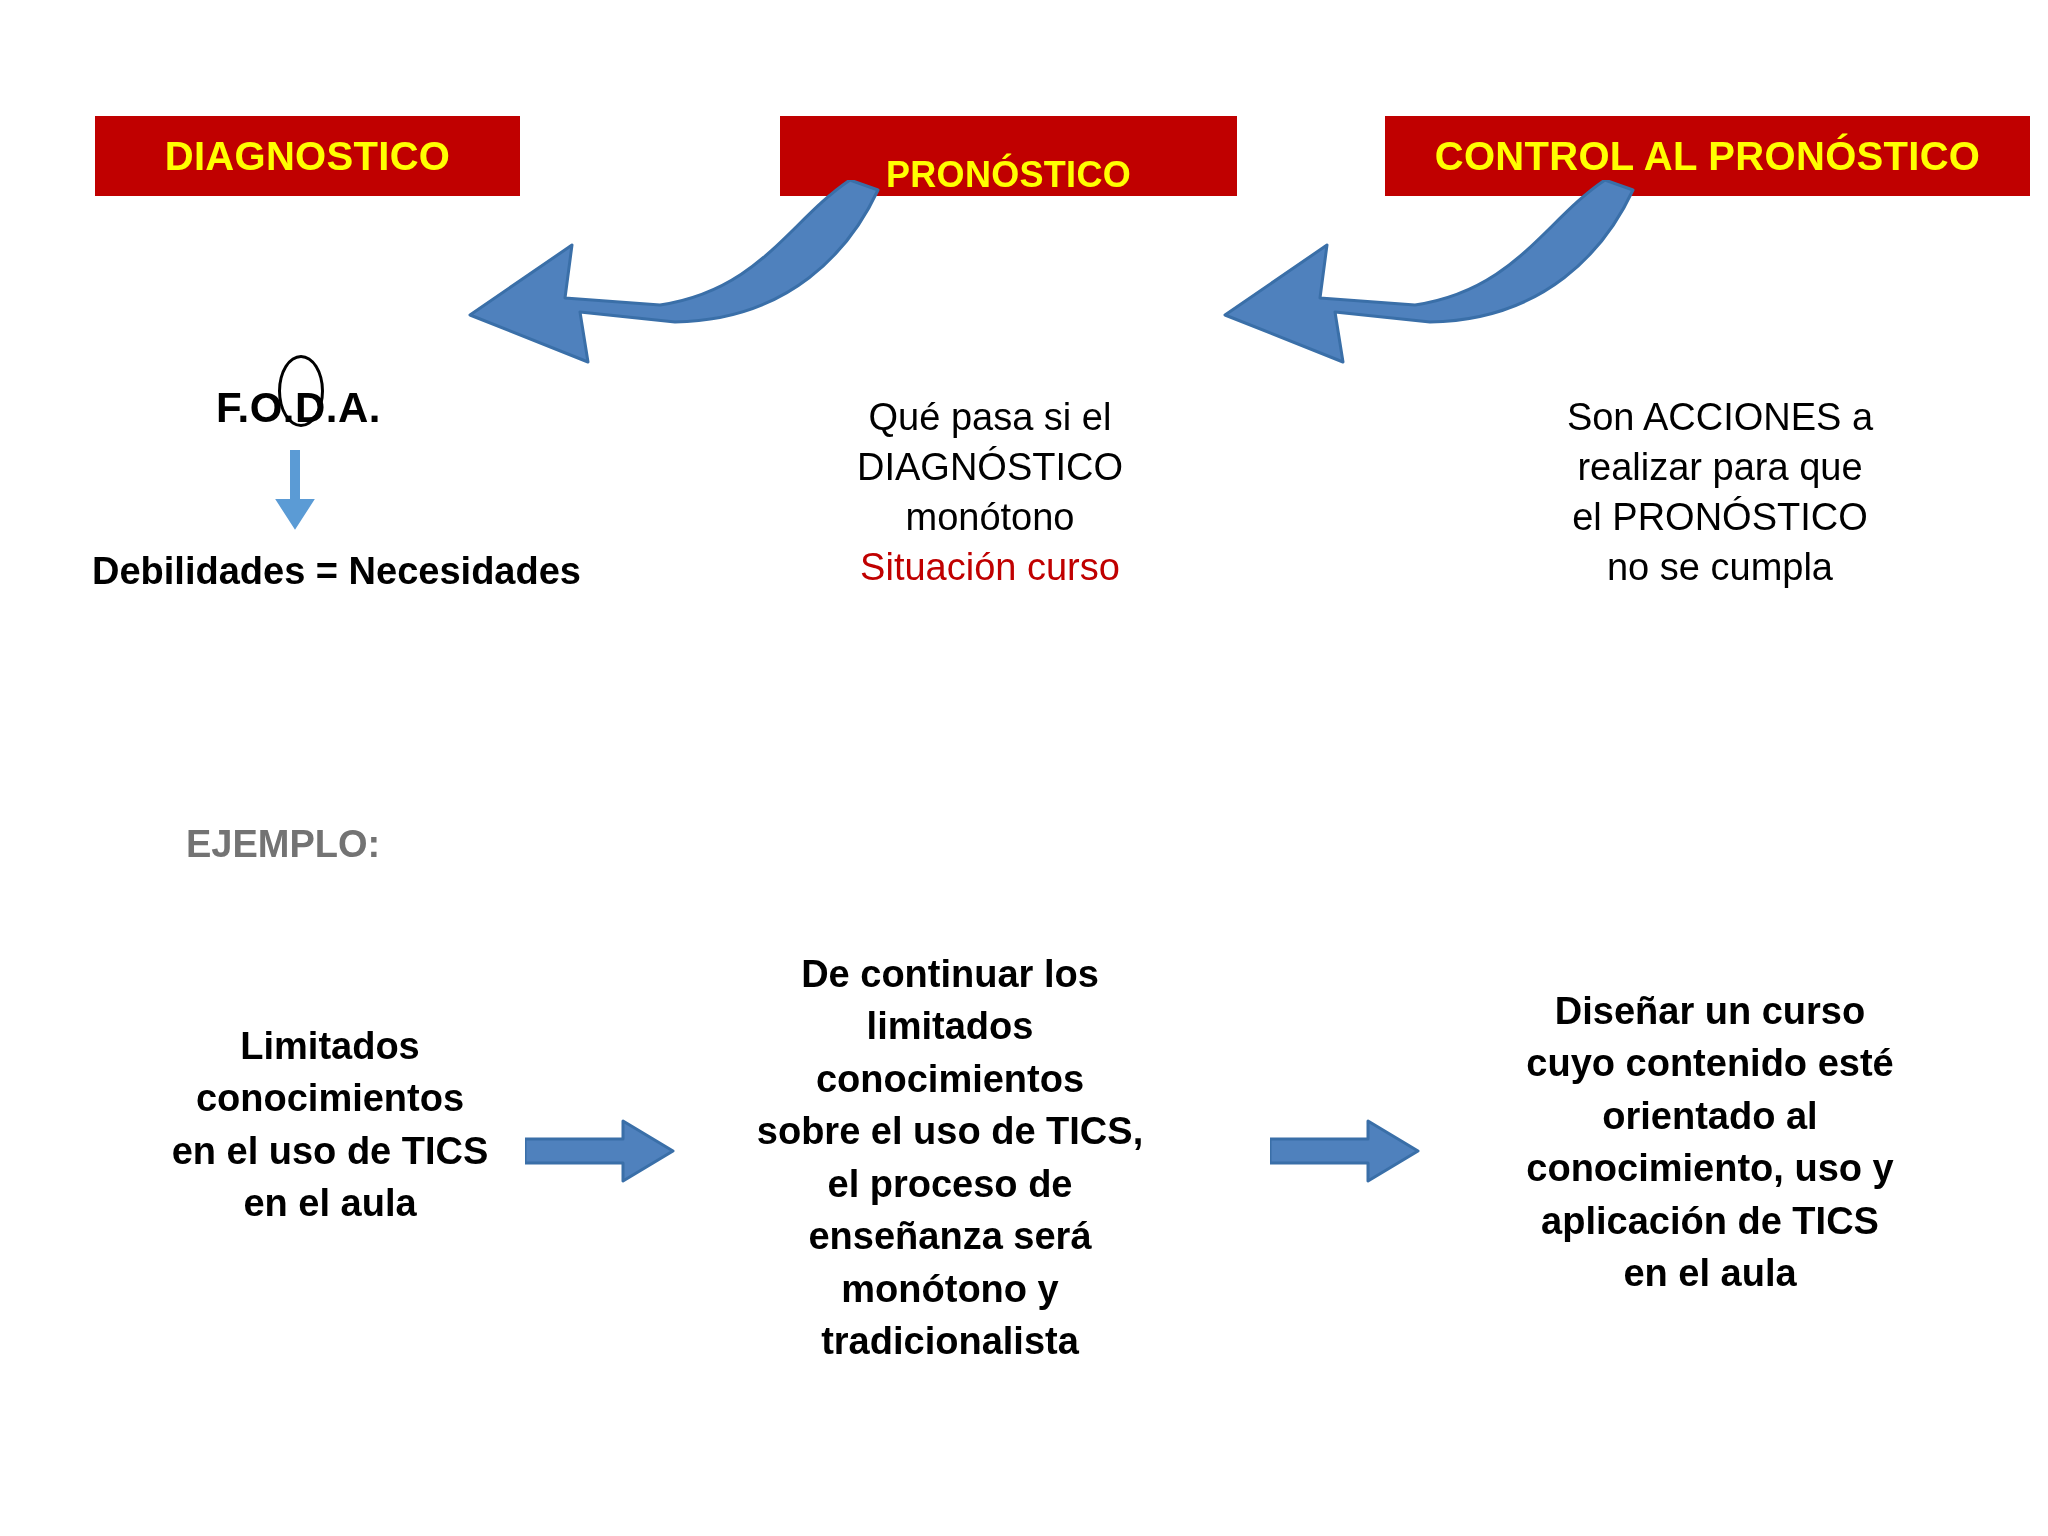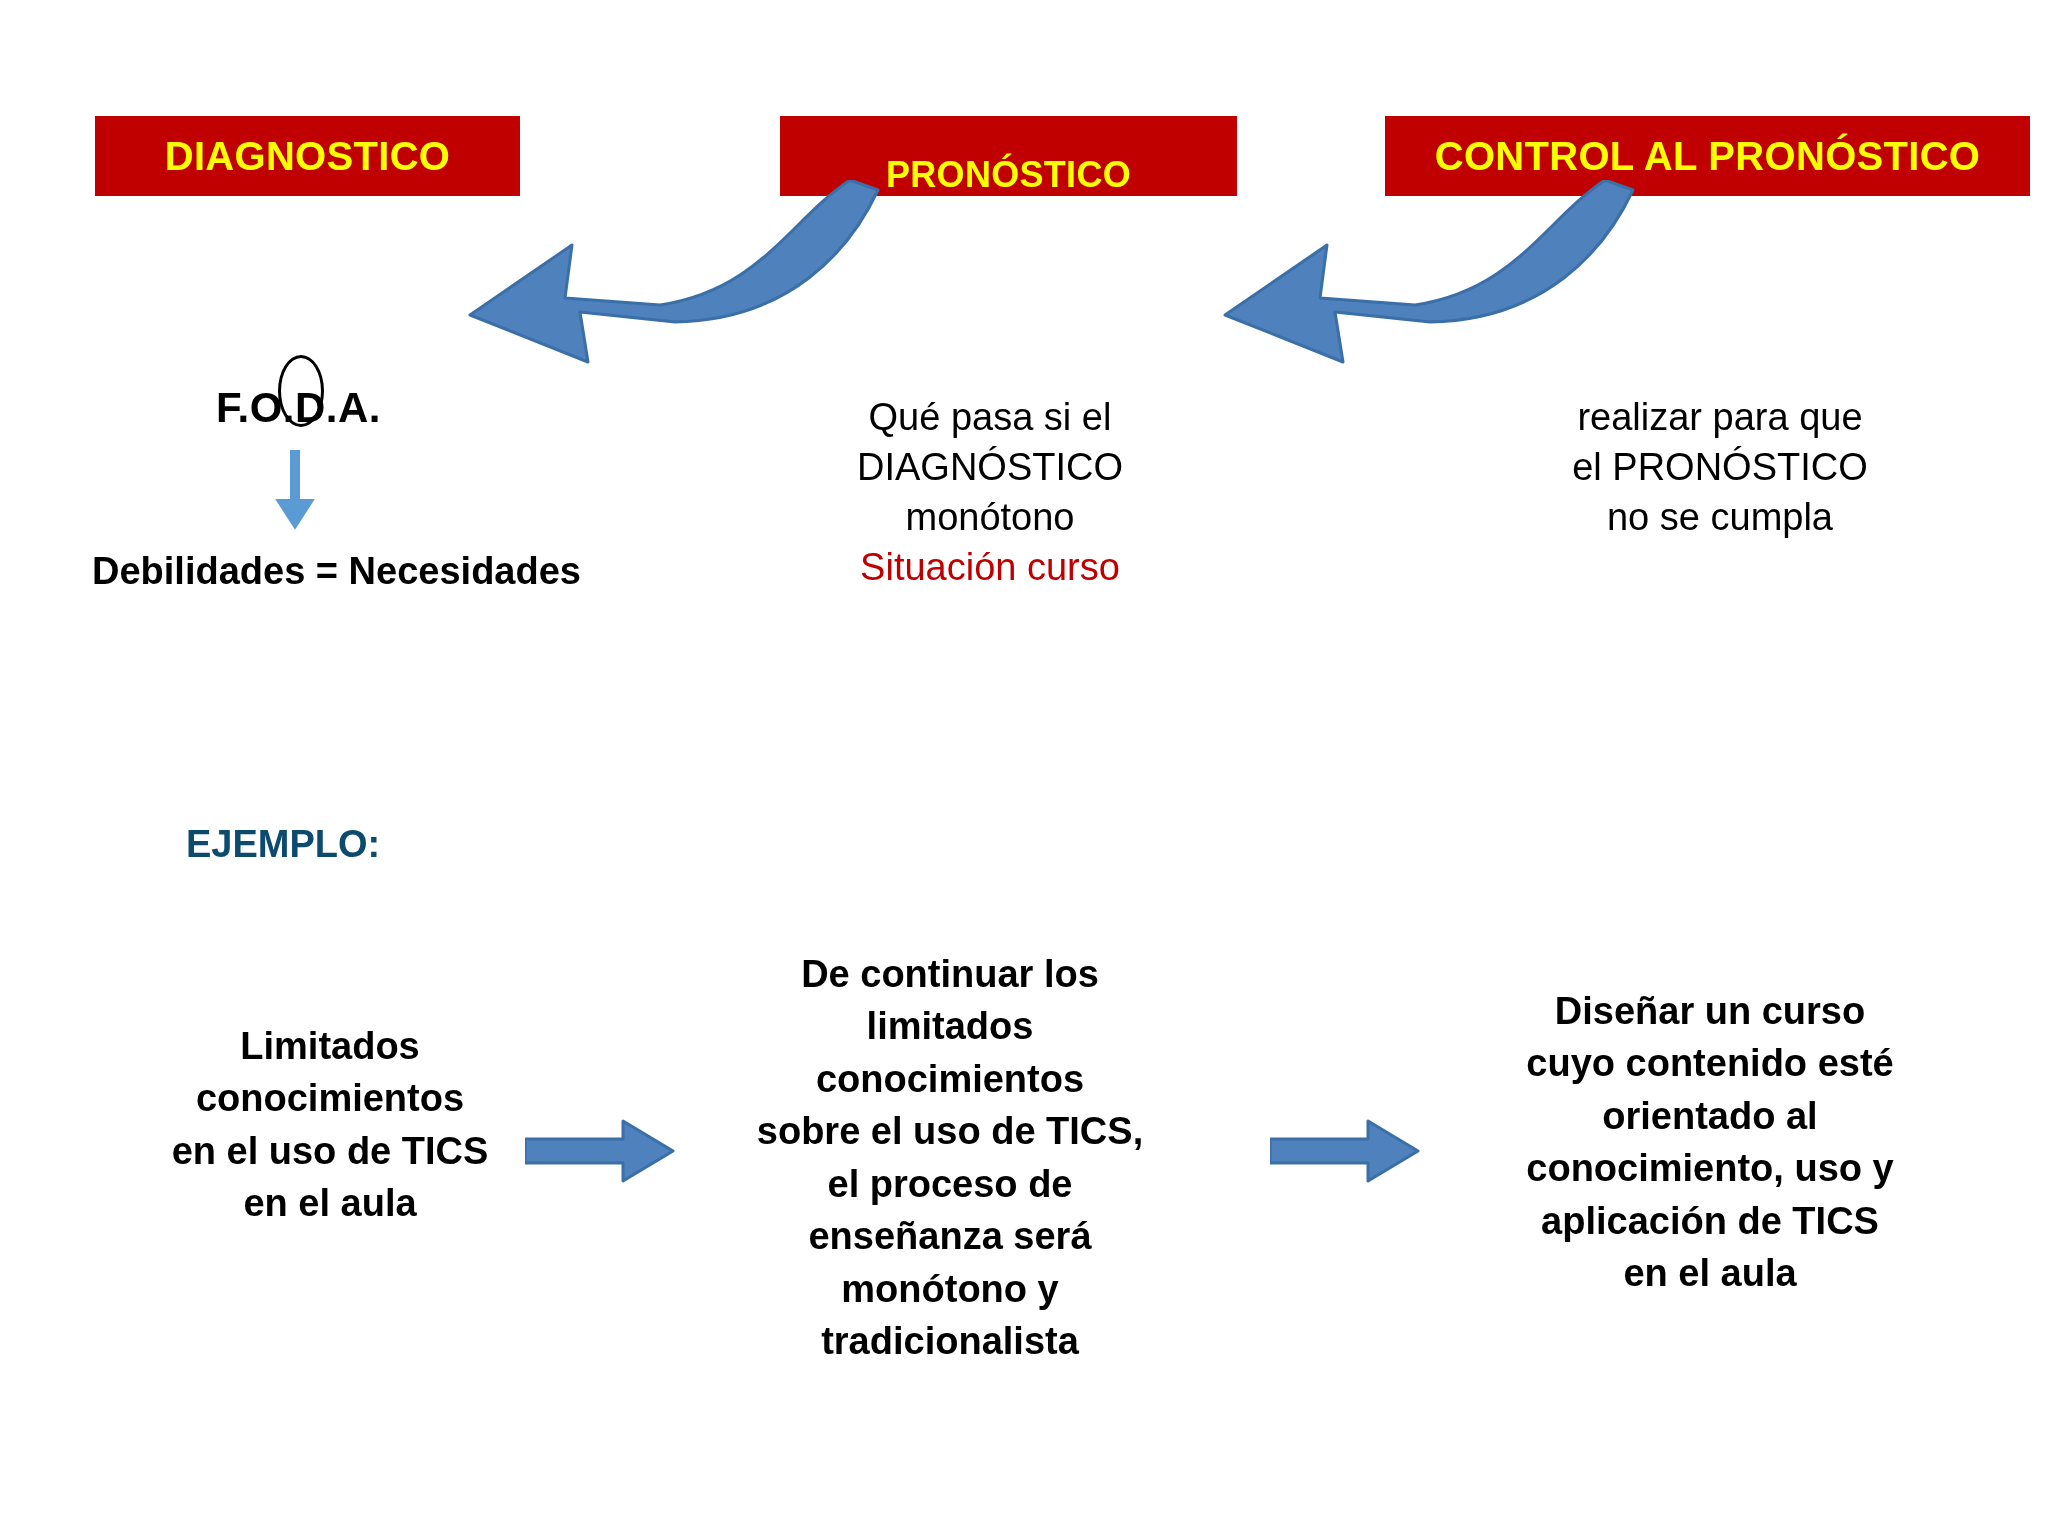--- a/index.html
+++ b/index.html
@@ -97,21 +97,21 @@
   #pronostico-desc { left: 740px; top: 392px; width: 500px; }
   #control-desc    { left: 1480px; top: 392px; width: 480px; }
   .red-line { color: #C00000; display: block; }
 
   
   #ejemplo-label {
     position: absolute;
     left: 186px; top: 823px;
     font-size: 38px;
     font-weight: bold;
-    color: #0c4a6e;
+    color: #737373;
   }
 
   
   .example-text {
     position: absolute;
     text-align: center;
     font-size: 38px;
     font-weight: bold;
     color: #000;
     line-height: 1.38;
@@ -176,20 +176,21 @@
   <div id="debilidades-text">Debilidades = Necesidades</div>
 
   <div class="top-desc" id="pronostico-desc">
     <div>Qué pasa si el</div>
     <div>DIAGNÓSTICO</div>
     <div>monótono</div>
     <div class="red-line">Situación curso</div>
   </div>
 
   <div class="top-desc" id="control-desc">
+    <div>Son ACCIONES a</div>
     <div>realizar para que</div>
     <div>el PRONÓSTICO</div>
     <div>no se cumpla</div>
   </div>
 
   <div id="ejemplo-label">EJEMPLO:</div>
 
   <div class="example-text" id="example-col-1">
     <div>Limitados</div>
     <div>conocimientos</div>

